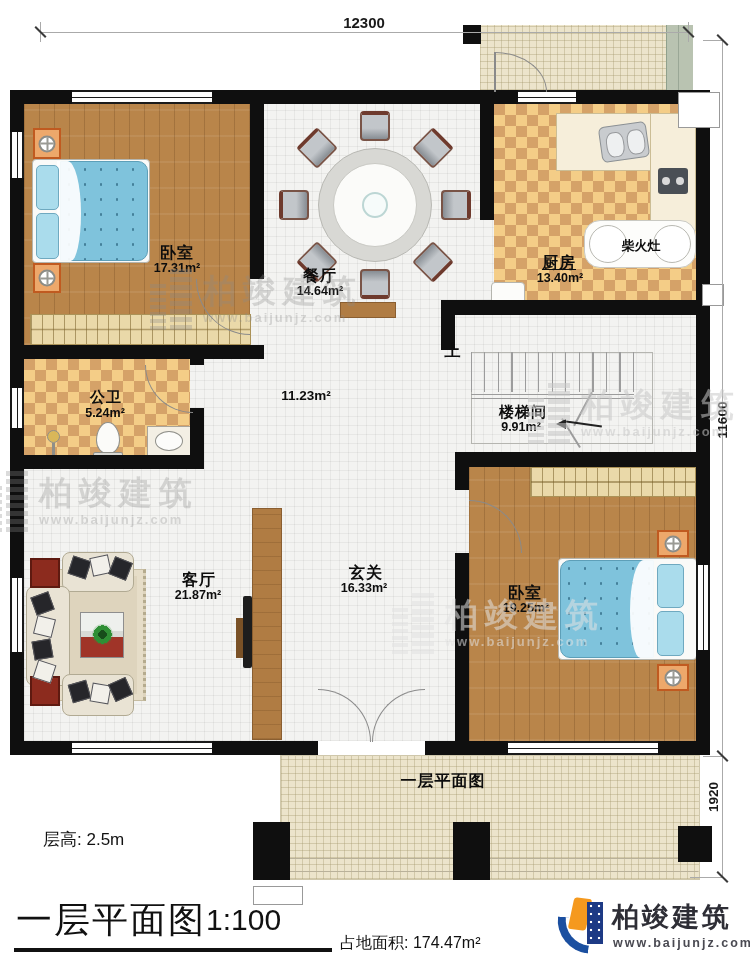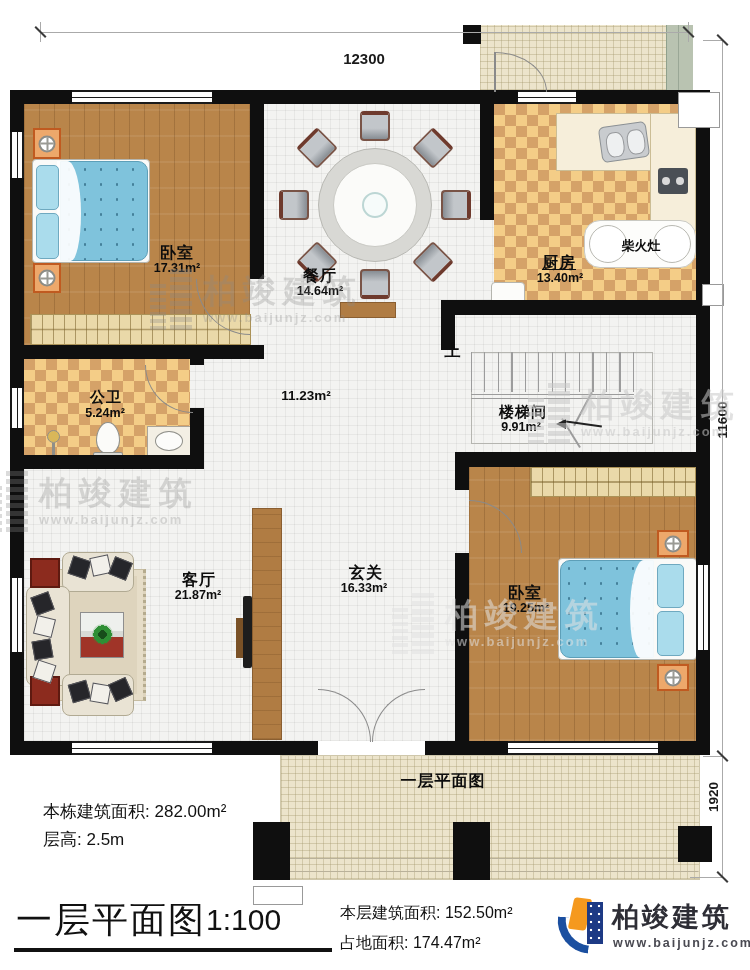--- a/index.html
+++ b/index.html
@@ -269,48 +269,40 @@
         <div class="wm-name">柏竣建筑</div>
         <div class="wm-site">www.baijunjz.com</div>
       </div>
   </div>
 
   <div class="dimline" style="left:40px;top:32px;width:648px;height:1px;"></div>
   <div class="dimline" style="left:40px;top:22px;width:1px;height:20px;"></div>
   <div class="dimline" style="left:688px;top:22px;width:1px;height:20px;"></div>
   <div class="tick" style="left:33px;top:31px;"></div>
   <div class="tick" style="left:681px;top:31px;"></div>
-  <div class="dimtext" style="left:364px;top:14px;transform:translateX(-50%);margin-top:36px;">12300</div>
+  <div class="dimtext" style="left:364px;top:14px;transform:translateX(-50%);">12300</div>
   <div class="dimline" style="left:722px;top:40px;width:1px;height:837px;"></div>
   <div class="dimline" style="left:703px;top:40px;width:20px;height:1px;"></div>
   <div class="dimline" style="left:703px;top:756px;width:20px;height:1px;"></div>
   <div class="dimline" style="left:690px;top:877px;width:33px;height:1px;"></div>
   <div class="tick" style="left:715px;top:39px;"></div>
   <div class="tick" style="left:715px;top:755px;"></div>
   <div class="tick" style="left:715px;top:876px;"></div>
   <div class="dimtext" style="left:722px;top:420px;transform:translate(-50%,-50%) rotate(-90deg);font-size:13.5px;">11600</div>
   <div class="dimtext" style="left:713px;top:797px;transform:translate(-50%,-50%) rotate(-90deg);font-size:13.5px;">1920</div>
 
-  <div class="tb-text" style="left:43px;top:800px;font-size:17px;font-weight:500;">
-    <span>本栋建筑面积:</span>
-    <span>282.00m²</span>
-  </div>
   <div class="tb-text" style="left:43px;top:828px;font-size:17px;font-weight:500;">
     <span>层高:</span>
     <span>2.5m</span>
   </div>
 
   <div class="abs" style="left:253px;top:886px;width:48px;height:17px;background:#fff;border:1px solid #999;z-index:69;"></div>
   <div class="tb-text" style="left:16px;top:896px;font-size:36px;font-weight:400;letter-spacing:2px;">一层平面图</div>
   <div class="abs" style="left:14px;top:948px;width:318px;height:4px;background:#111;z-index:70;"></div>
   <div class="tb-text" style="left:206px;top:903px;font-size:30px;font-weight:400;">1:100</div>
-  <div class="tb-text" style="left:340px;top:903px;font-size:16px;font-weight:500;">
-    <span>本层建筑面积:</span>
-    <span>152.50m²</span>
-  </div>
   <div class="tb-text" style="left:340px;top:933px;font-size:16px;font-weight:500;">
     <span>占地面积:</span>
     <span>174.47m²</span>
   </div>
   <div class="abs" style="left:556px;top:896px;width:52px;height:62px;z-index:70;">
     <div class="abs" style="left:0;top:22px;width:34px;height:34px;border-left:8px solid #1b4fa0;border-bottom:8px solid #1b4fa0;border-radius:0 0 0 36px;box-sizing:border-box;transform:rotate(6deg);"></div>
     <div class="abs" style="left:15px;top:2px;width:18px;height:32px;background:#f5991e;border-radius:3px;transform:rotate(7deg) skewX(-5deg);"></div>
     <div class="abs" style="left:31px;top:6px;width:16px;height:42px;background:#1d3a85;background-image:radial-gradient(circle at 4px 4px,#fff 1.2px,transparent 1.6px);background-size:8px 8px;"></div>
   </div>
   <div class="tb-text" style="left:612px;top:899px;font-size:27px;font-weight:700;letter-spacing:3px;color:#2e2e36;">柏竣建筑</div>

